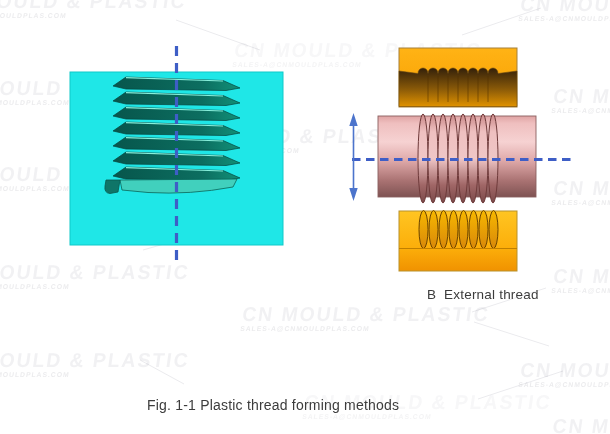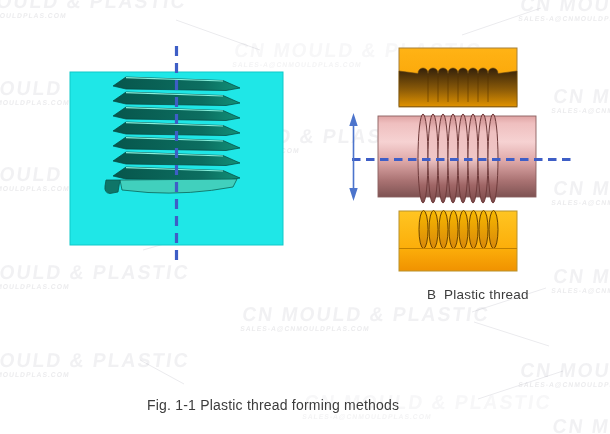--- a/index.html
+++ b/index.html
@@ -222,15 +222,15 @@
       <line x1="352" y1="159.5" x2="576" y2="159.5" stroke="#3E5EC6" stroke-width="3" stroke-dasharray="8.5 5.5"></line>
 
       <g stroke="#4C74CC" fill="#4C74CC">
         <line x1="353.5" y1="124" x2="353.5" y2="190" stroke-width="1.6"></line>
         <polygon points="353.5,113 349.3,126 357.7,126" stroke="none"></polygon>
         <polygon points="353.5,201 349.3,188 357.7,188" stroke="none"></polygon>
       </g>
     </g>
   </svg>
 
-  <div class="label" style="left:427px;top:287px">B  Plastic thread</div>
+  <div class="label" style="left:427px;top:287px">B  External thread</div>
   <div class="caption" style="left:147px;top:397px">Fig. 1-1 Plastic thread forming methods</div>
 </div>
 
 </body></html>

